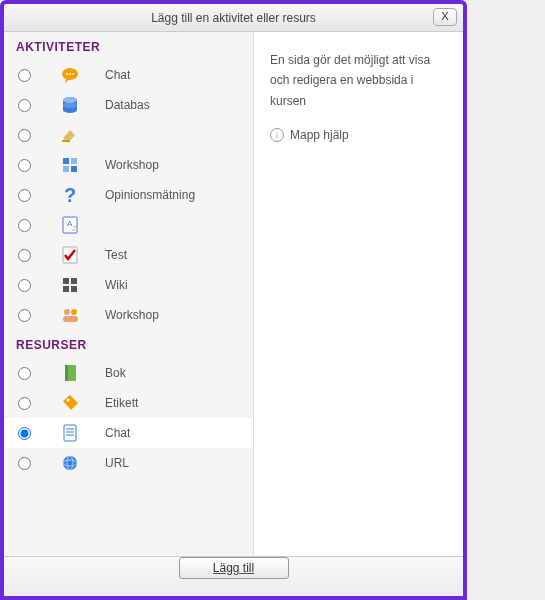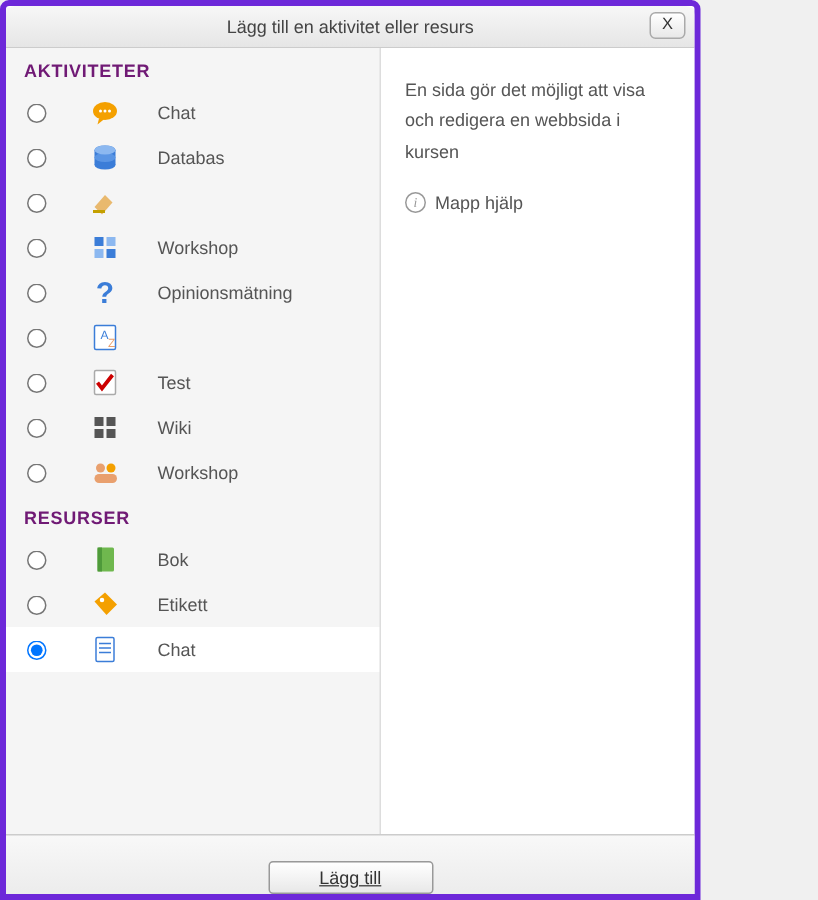--- a/index.html
+++ b/index.html
@@ -127,21 +127,21 @@
     font-size: 9px;
     color: #999;
     font-style: italic;
     font-family: Georgia, serif;
   }
   .footer {
     height: 40px;
     border-top: 1px solid #ccc;
     background: linear-gradient(#f8f8f8,#ececec);
     display: flex;
-    align-items: flex-end;
+    align-items: flex-start;
     justify-content: center;
     gap: 20px;
     text-decoration: underline;
   }
   .footer button {
     min-width: 110px;
     height: 22px;
     background: linear-gradient(#fff,#e8e8e8);
     border: 1px solid #999;
     border-radius: 3px;
@@ -290,20 +290,31 @@
           <input type="radio" name="module" checked="" style="">
           <span class="icon">
             <svg width="20" height="20">
               <rect x="4" y="2" width="12" height="16" rx="1" fill="#fff" stroke="#3b7dd8"></rect>
               <line x1="6" y1="6" x2="14" y2="6" stroke="#3b7dd8"></line>
               <line x1="6" y1="9" x2="14" y2="9" stroke="#3b7dd8"></line>
               <line x1="6" y1="12" x2="14" y2="12" stroke="#3b7dd8"></line>
             </svg>
           </span>
           <span class="label">Chat</span>
+        </label>
+        <label class="item">
+          <input type="radio" name="module" style="">
+          <span class="icon">
+            <svg width="20" height="20">
+              <circle cx="10" cy="10" r="7" fill="#3b7dd8"></circle>
+              <ellipse cx="10" cy="10" rx="7" ry="3" fill="none" stroke="#a8d0f8"></ellipse>
+              <ellipse cx="10" cy="10" rx="3" ry="7" fill="none" stroke="#a8d0f8"></ellipse>
+            </svg>
+          </span>
+          <span class="label">URL</span>
         </label>
     </div>
 
     <div class="right">
       <div>En sida gör det möjligt att visa och redigera en webbsida i kursen</div>
       <div class="help-link">
         <span class="info-icon">i</span>
         <span>Mapp hjälp</span>
       </div>
     </div>

